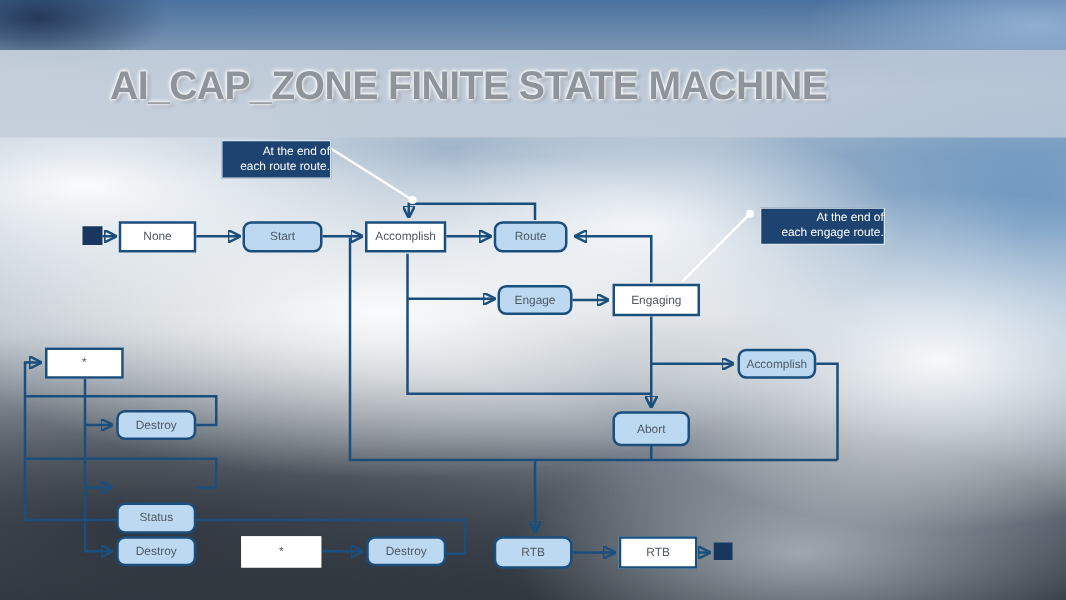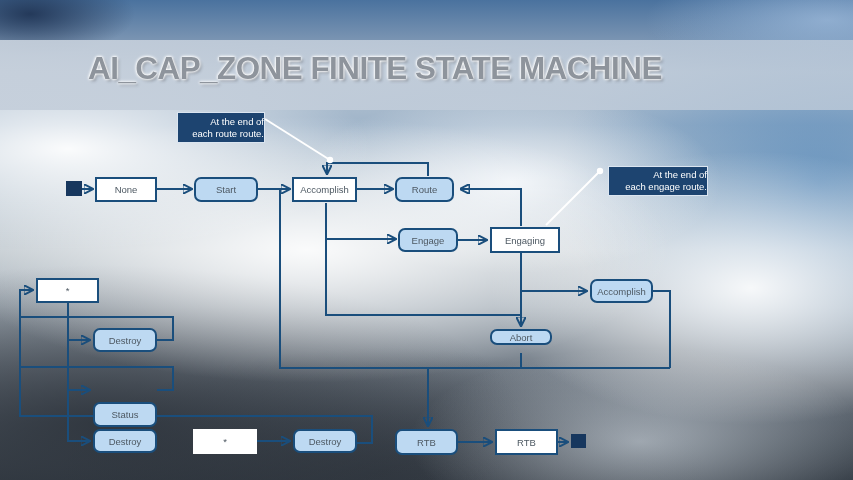--- a/index.html
+++ b/index.html
@@ -101,21 +101,21 @@
   <div class="marker-square" style="left:66px;top:181px;width:16px;height:15px;"></div>
   <div class="marker-square" style="left:571px;top:434px;width:15px;height:14px;"></div>
 
   <div class="node state" style="left:95px;top:177px;width:62px;height:25px;">None</div>
   <div class="node event" style="left:194px;top:177px;width:64px;height:25px;">Start</div>
   <div class="node state" style="left:292px;top:177px;width:65px;height:25px;">Accomplish</div>
   <div class="node event" style="left:395px;top:177px;width:59px;height:25px;">Route</div>
   <div class="node event" style="left:398px;top:228px;width:60px;height:24px;">Engage</div>
   <div class="node state" style="left:490px;top:227px;width:70px;height:26px;">Engaging</div>
   <div class="node event" style="left:590px;top:279px;width:63px;height:24px;">Accomplish</div>
-  <div class="node event" style="left:490px;top:329px;width:62px;height:16px;">Abort</div>
+  <div class="node event" style="left:490px;top:329px;width:62px;height:28px;">Abort</div>
   <div class="node state" style="left:36px;top:278px;width:63px;height:25px;">*</div>
   <div class="node event" style="left:93px;top:328px;width:64px;height:24px;">Destroy</div>
   <div class="node event" style="left:93px;top:378px;width:64px;height:25px;margin-top:24px;">Status</div>
   <div class="node event" style="left:93px;top:429px;width:64px;height:24px;">Destroy</div>
   <div class="node state noborder" style="left:193px;top:429px;width:64px;height:25px;">*</div>
   <div class="node event" style="left:293px;top:429px;width:64px;height:24px;">Destroy</div>
   <div class="node event" style="left:395px;top:429px;width:63px;height:26px;">RTB</div>
   <div class="node state" style="left:495px;top:429px;width:63px;height:26px;">RTB</div>
 
   <div class="callout" style="left:177px;top:112px;width:88px;height:31px;">

